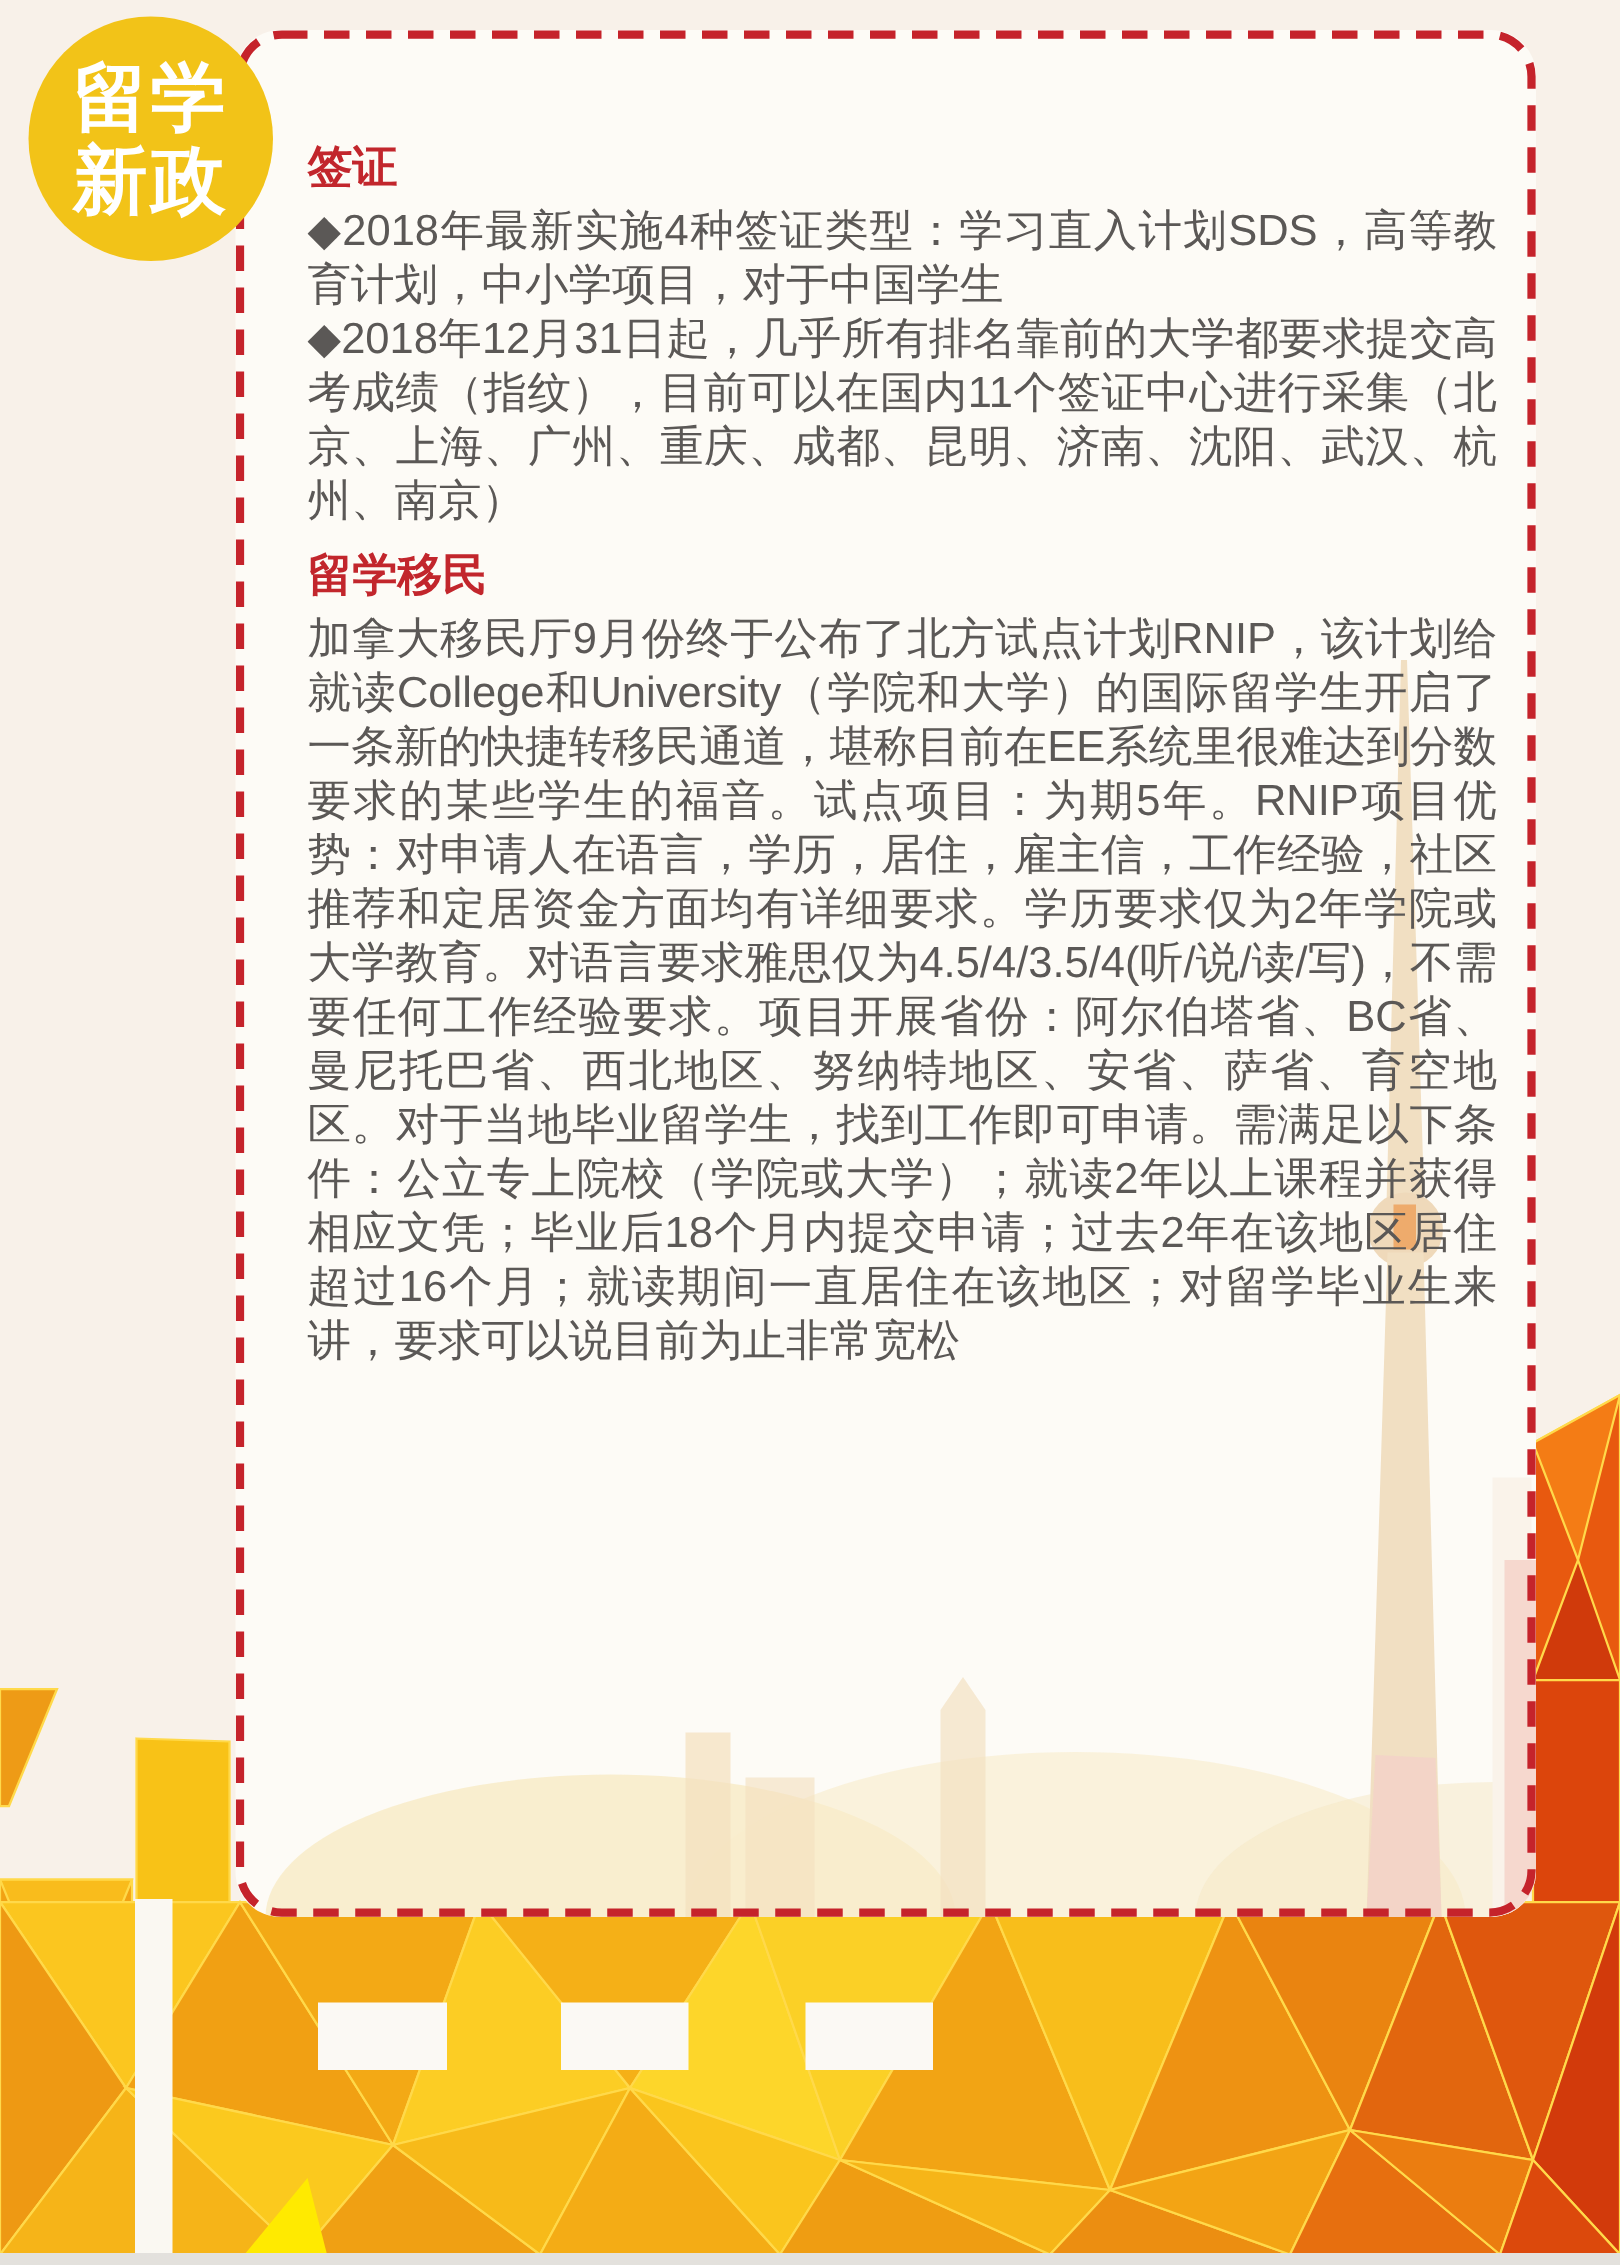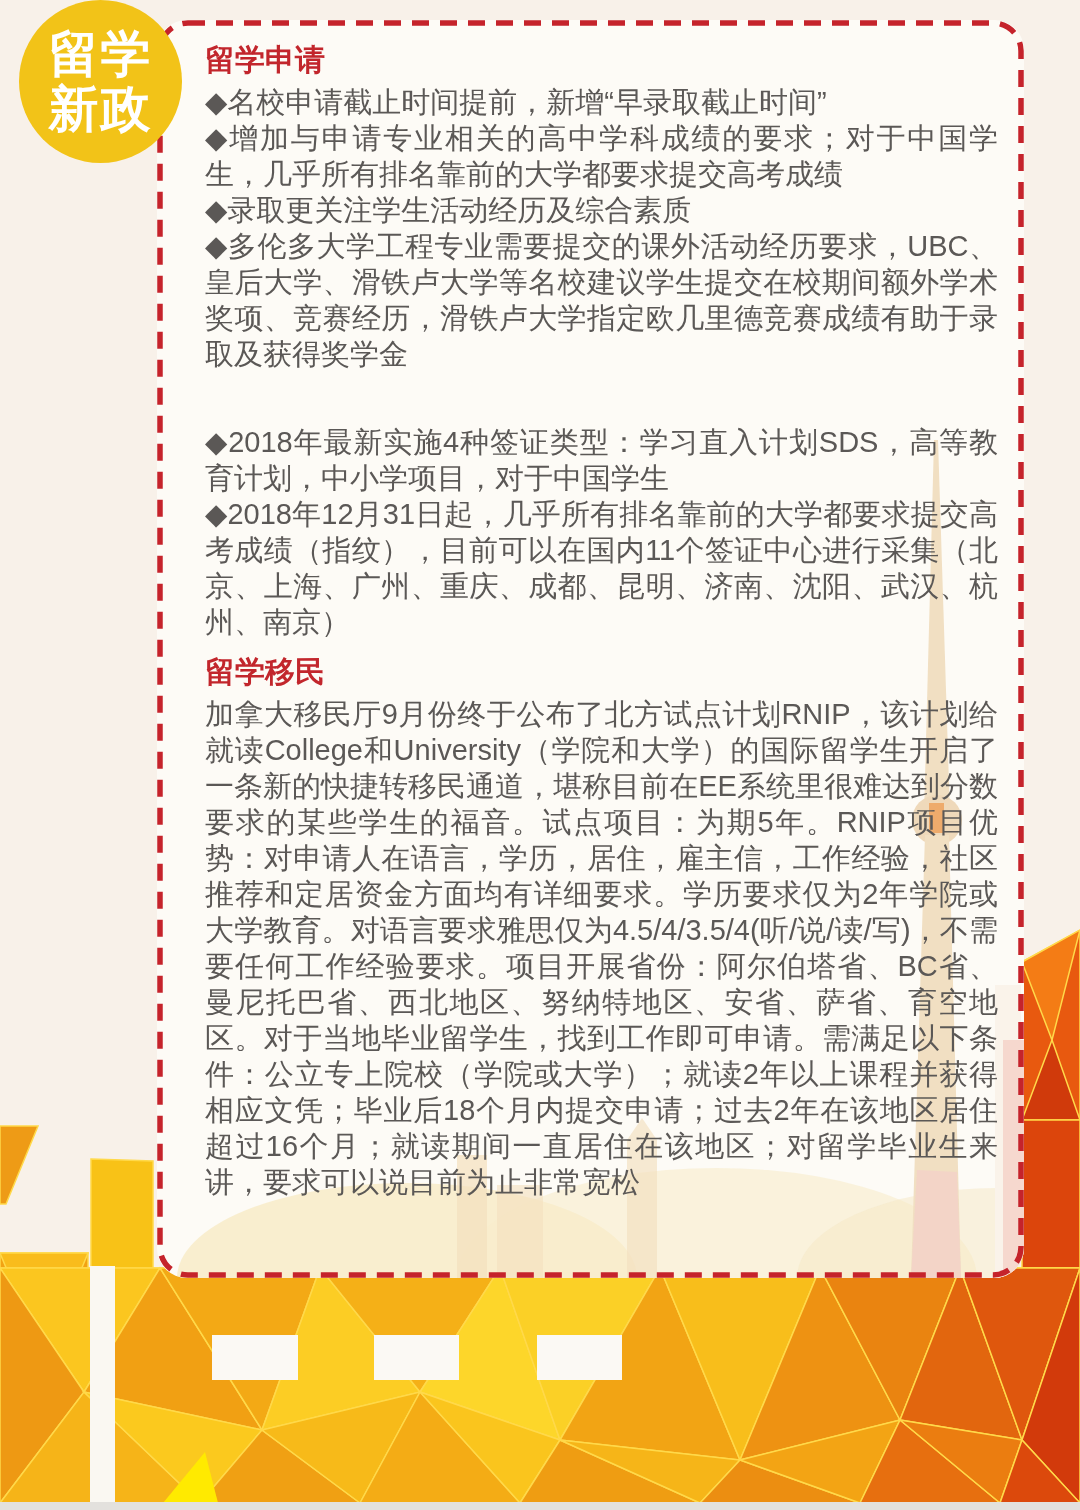--- a/index.html
+++ b/index.html
@@ -29,21 +29,21 @@
     color:#5B5856;font-size:29px;line-height:36px;text-align:justify;
   }
   .content h2{
     margin:0 0 6px 0;font-size:30px;line-height:36px;font-weight:bold;color:#C2262C;
   }
   .content p{margin:0;}
   .sec-visa{margin-top:52px;}
   .sec-immigration{margin-top:14px;}
   
   .badge{
-    position:absolute;left:19px;top:0;width:163px;height:163px;border-radius:50%;
+    position:absolute;left:19px;top:11px;width:163px;height:163px;border-radius:50%;
     background:#F2C318;z-index:5;display:flex;align-items:center;justify-content:center;
     text-align:center;
     font-family:Liberation Serif, serif;
   }
   .badge .badge-text{
     color:#FFFFFF;font-weight:bold;font-size:50px;line-height:1.1;letter-spacing:2px;
   }
 </style>
 </head>
 <body>
@@ -122,28 +122,22 @@
       <circle cx="780" cy="800" r="25" fill="#EFD9BA"></circle>
       <rect x="772" y="783" width="15" height="30" fill="#EDA25E" opacity="0.85"></rect>
       <polygon points="768,815 792,815 804,1258 754,1258" fill="#F1DFC2"></polygon>
       <polygon points="760,1150 800,1152 804,1258 754,1258" fill="#F3D3C8" opacity="0.9"></polygon>
     </g>
     <rect x="838" y="965" width="26" height="293" fill="#FAF3EA"></rect>
     <rect x="846" y="1020" width="21" height="238" fill="#F4D2C9" opacity="0.85"></rect>
   </svg>
 
   <div class="content">
-    <div class="sec">
-      <h2>留学申请</h2>
-      <p>◆名校申请截止时间提前，新增“早录取截止时间”</p>
-      <p>◆增加与申请专业相关的高中学科成绩的要求；对于中国学生，几乎所有排名靠前的大学都要求提交高考成绩</p>
-      <p>◆录取更关注学生活动经历及综合素质</p>
-      <p>◆多伦多大学工程专业需要提交的课外活动经历要求，UBC、皇后大学、滑铁卢大学等名校建议学生提交在校期间额外学术奖项、竞赛经历，滑铁卢大学指定欧几里德竞赛成绩有助于录取及获得奖学金</p>
-    </div>
     <div class="sec sec-visa">
+      <h2>签证</h2>
       <p>◆2018年最新实施4种签证类型：学习直入计划SDS，高等教育计划，中小学项目，对于中国学生</p>
       <p>◆2018年12月31日起，几乎所有排名靠前的大学都要求提交高考成绩（指纹），目前可以在国内11个签证中心进行采集（北京、上海、广州、重庆、成都、昆明、济南、沈阳、武汉、杭州、南京）</p>
     </div>
     <div class="sec sec-immigration">
       <h2>留学移民</h2>
       <p>加拿大移民厅9月份终于公布了北方试点计划RNIP，该计划给就读College和University（学院和大学）的国际留学生开启了一条新的快捷转移民通道，堪称目前在EE系统里很难达到分数要求的某些学生的福音。试点项目：为期5年。RNIP项目优势：对申请人在语言，学历，居住，雇主信，工作经验，社区推荐和定居资金方面均有详细要求。学历要求仅为2年学院或大学教育。对语言要求雅思仅为4.5/4/3.5/4(听/说/读/写)，不需要任何工作经验要求。项目开展省份：阿尔伯塔省、BC省、曼尼托巴省、西北地区、努纳特地区、安省、萨省、育空地区。对于当地毕业留学生，找到工作即可申请。需满足以下条件：公立专上院校（学院或大学）；就读2年以上课程并获得相应文凭；毕业后18个月内提交申请；过去2年在该地区居住超过16个月；就读期间一直居住在该地区；对留学毕业生来讲，要求可以说目前为止非常宽松</p>
     </div>
   </div>
 
   <svg class="panel-border" viewBox="0 0 867 1258" xmlns="http://www.w3.org/2000/svg" aria-hidden="true">

